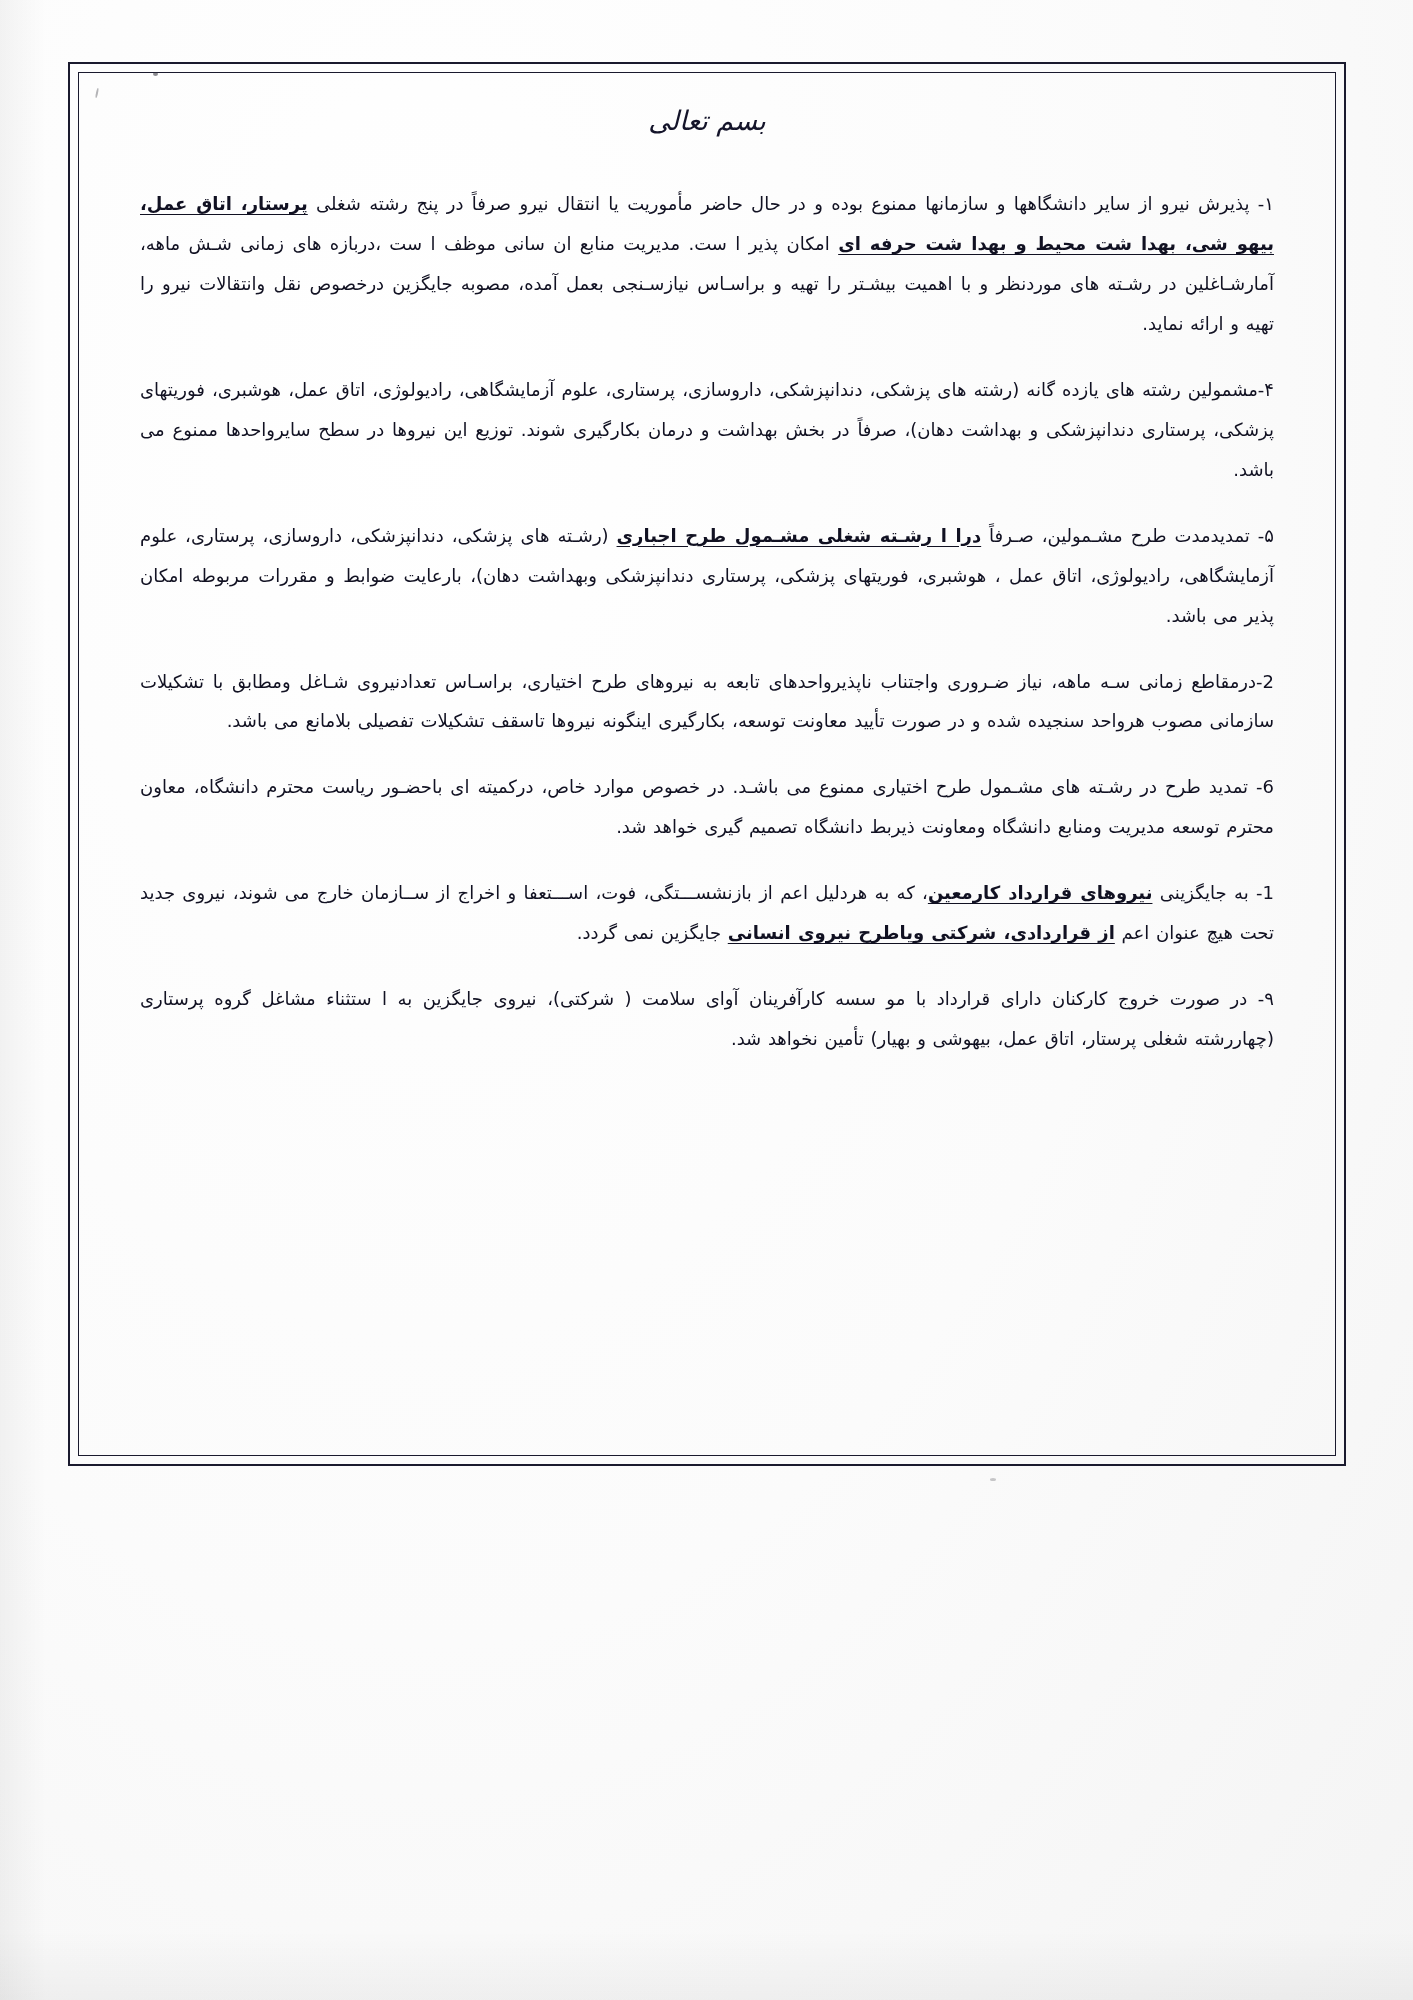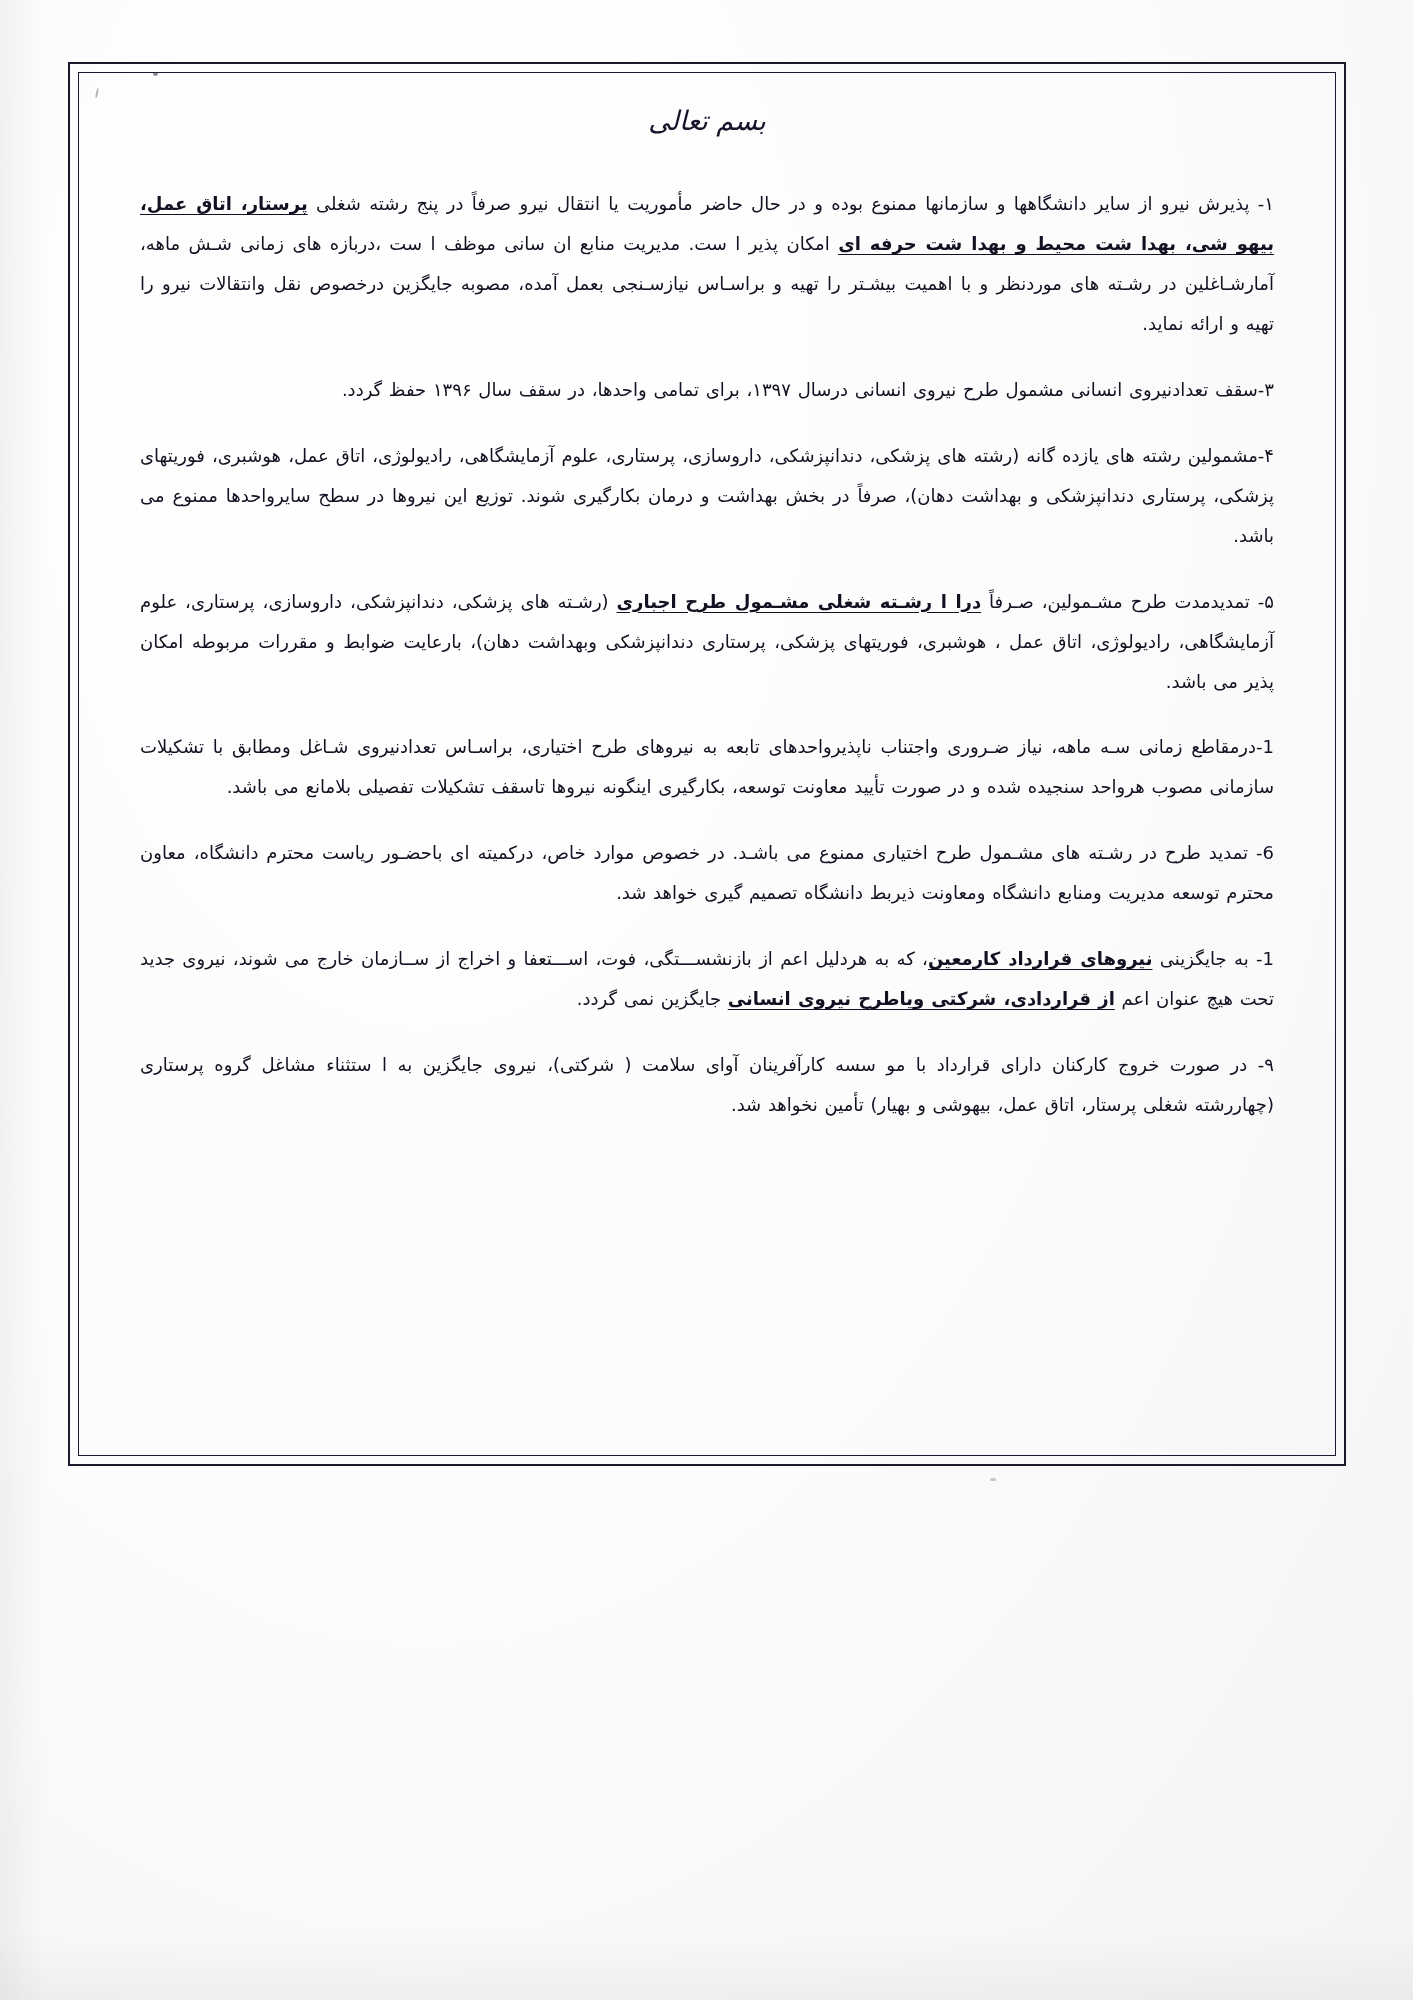--- a/index.html
+++ b/index.html
@@ -123,22 +123,21 @@
   <div class="frame-inner"></div>
 
   <div class="speck s1"></div>
   <div class="speck s2"></div>
   <div class="speck s3"></div>
 
   <div class="content">
     <div class="basmala">بسم تعالی</div>
     <div id="clauses">
         <div class="clause"><span>۱- پذیرش نیرو از سایر دانشگاهها و سازمانها ممنوع بوده و در حال حاضر مأموریت یا انتقال نیرو صرفاً در پنج رشته شغلی </span><span class="ul">پرستار، اتاق عمل، بیهو شی، بهدا شت محیط و بهدا شت حرفه ای</span><span> امکان پذیر ا ست. مدیریت منابع ان سانی موظف ا ست ،دربازه های زمانی شـش ماهه، آمارشـاغلین در رشـته های موردنظر و با اهمیت بیشـتر را تهیه و براسـاس نیازسـنجی بعمل آمده، مصوبه جایگزین درخصوص نقل وانتقالات نیرو را تهیه و ارائه نماید.</span></div>
-        <div class="clause"><span>۳-سقف تعدادنیروی انسانی مشمول طرح نیروی انسانی درسال ۱۳۹۷، برای تمامی واحدها، در سقف سال ۱۳۹۶ حفظ گردد.</span></div>
         <div class="clause"><span>۴-مشمولین رشته های یازده گانه (رشته های پزشکی، دندانپزشکی، داروسازی، پرستاری، علوم آزمایشگاهی، رادیولوژی، اتاق عمل، هوشبری، فوریتهای پزشکی، پرستاری دندانپزشکی و بهداشت دهان)، صرفاً در بخش بهداشت و درمان بکارگیری شوند. توزیع این نیروها در سطح سایرواحدها ممنوع می باشد.</span></div>
         <div class="clause"><span>۵- تمدیدمدت طرح مشـمولین، صـرفاً </span><span class="ul">درا ا رشـته شغلی مشـمول طرح اجباری</span><span> (رشـته های پزشکی، دندانپزشکی، داروسازی، پرستاری، علوم آزمایشگاهی، رادیولوژی، اتاق عمل ، هوشبری، فوریتهای پزشکی، پرستاری دندانپزشکی وبهداشت دهان)، بارعایت ضوابط و مقررات مربوطه امکان پذیر می باشد.</span></div>
-        <div class="clause"><span>1-درمقاطع زمانی سـه ماهه، نیاز ضـروری واجتناب ناپذیرواحدهای تابعه به نیروهای طرح اختیاری، براسـاس تعدادنیروی شـاغل ومطابق با تشکیلات سازمانی مصوب هرواحد سنجیده شده و در صورت تأیید معاونت توسعه، بکارگیری اینگونه نیروها تاسقف تشکیلات تفصیلی بلامانع می باشد.</span></div>
+        <div class="clause"><span>2-درمقاطع زمانی سـه ماهه، نیاز ضـروری واجتناب ناپذیرواحدهای تابعه به نیروهای طرح اختیاری، براسـاس تعدادنیروی شـاغل ومطابق با تشکیلات سازمانی مصوب هرواحد سنجیده شده و در صورت تأیید معاونت توسعه، بکارگیری اینگونه نیروها تاسقف تشکیلات تفصیلی بلامانع می باشد.</span></div>
         <div class="clause"><span>6- تمدید طرح در رشـته های مشـمول طرح اختیاری ممنوع می باشـد. در خصوص موارد خاص، درکمیته ای باحضـور ریاست محترم دانشگاه، معاون محترم توسعه مدیریت ومنابع دانشگاه ومعاونت ذیربط دانشگاه تصمیم گیری خواهد شد.</span></div>
         <div class="clause"><span>1- به جایگزینی </span><span class="ul">نیروهای قرارداد کارمعین</span><span>، که به هردلیل اعم از بازنشســـتگی، فوت، اســـتعفا و اخراج از ســازمان خارج می شوند، نیروی جدید تحت هیچ عنوان اعم </span><span class="ul">از قراردادی، شرکتی ویاطرح نیروی انسانی</span><span> جایگزین نمی گردد.</span></div>
         <div class="clause"><span>۹- در صورت خروج کارکنان دارای قرارداد با مو سسه کارآفرینان آوای سلامت ( شرکتی)، نیروی جایگزین به ا ستثناء مشاغل گروه پرستاری (چهاررشته شغلی پرستار، اتاق عمل، بیهوشی و بهیار) تأمین نخواهد شد.</span></div>
       </div>
   </div>
 </div>
 
 </body></html>

